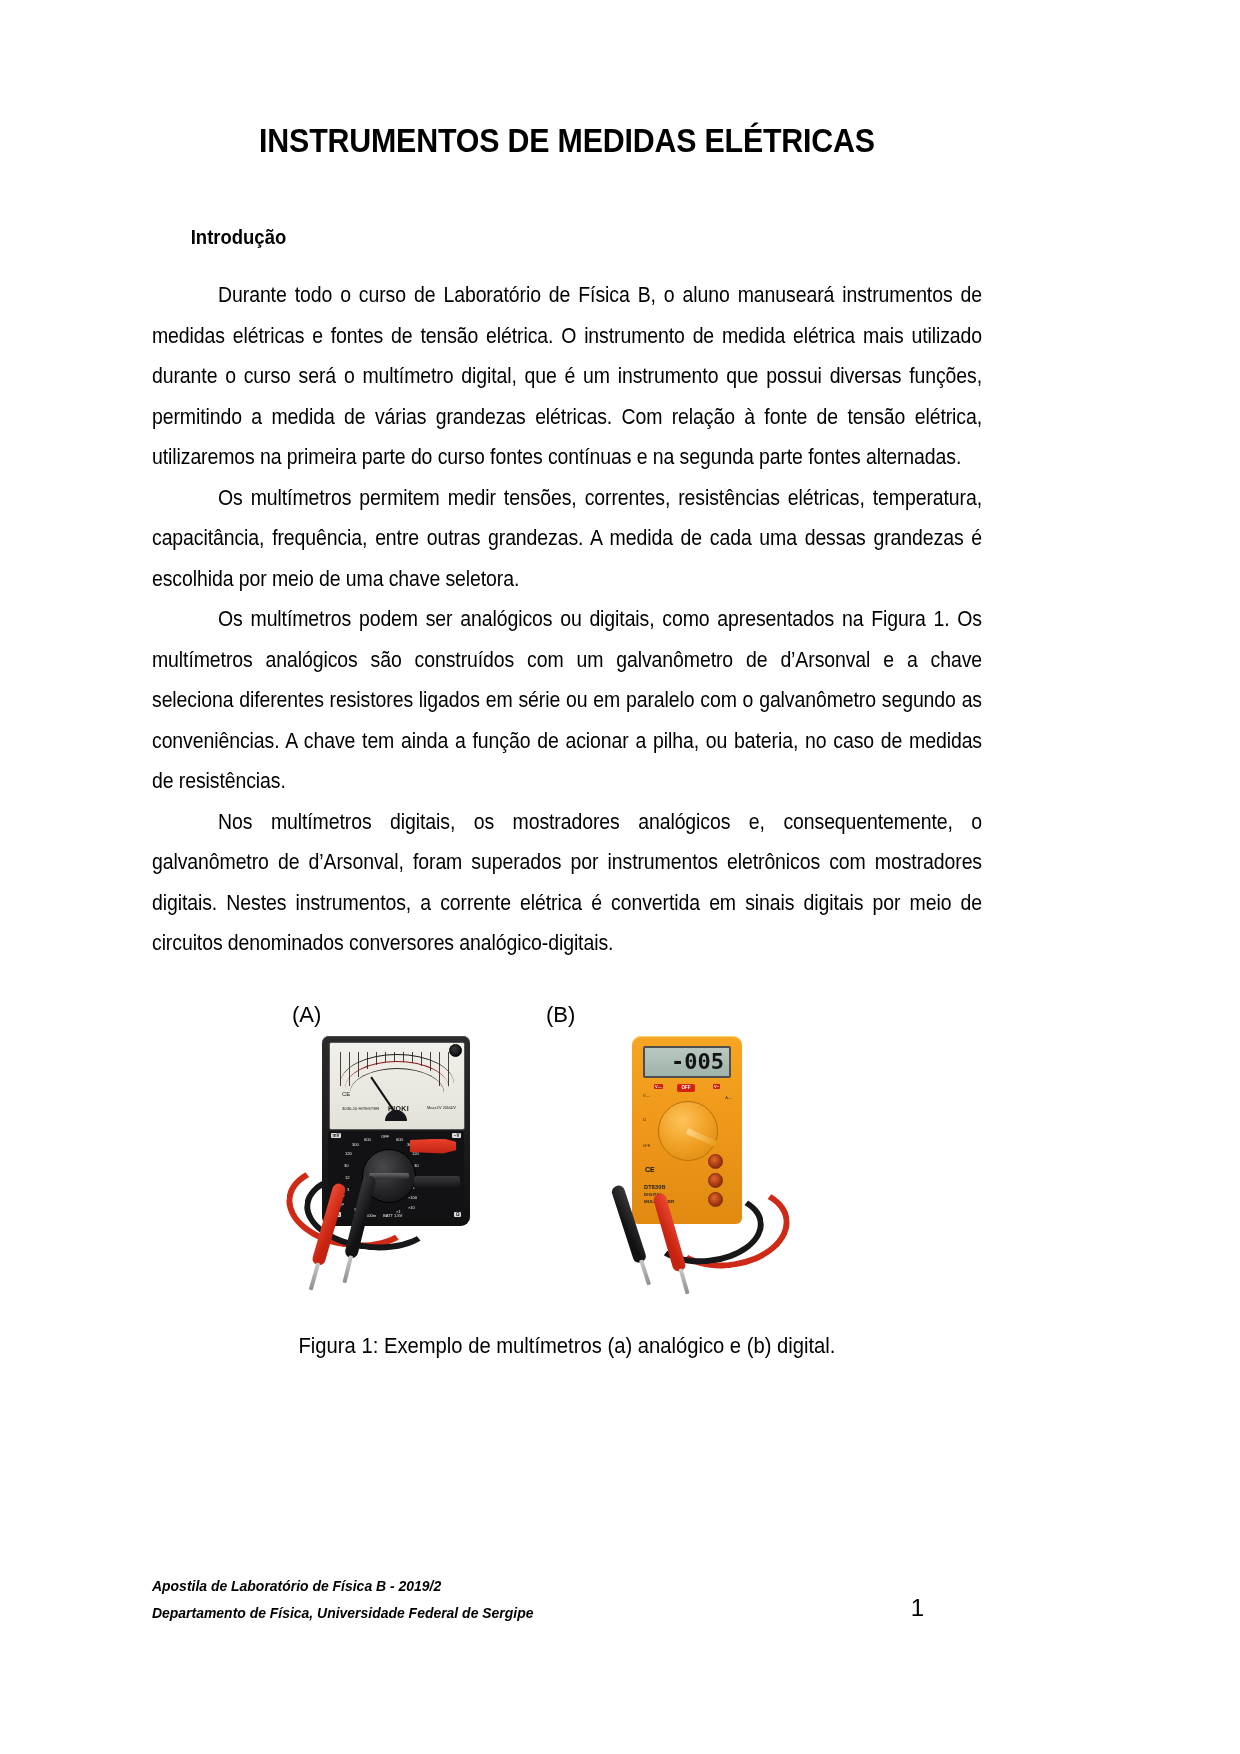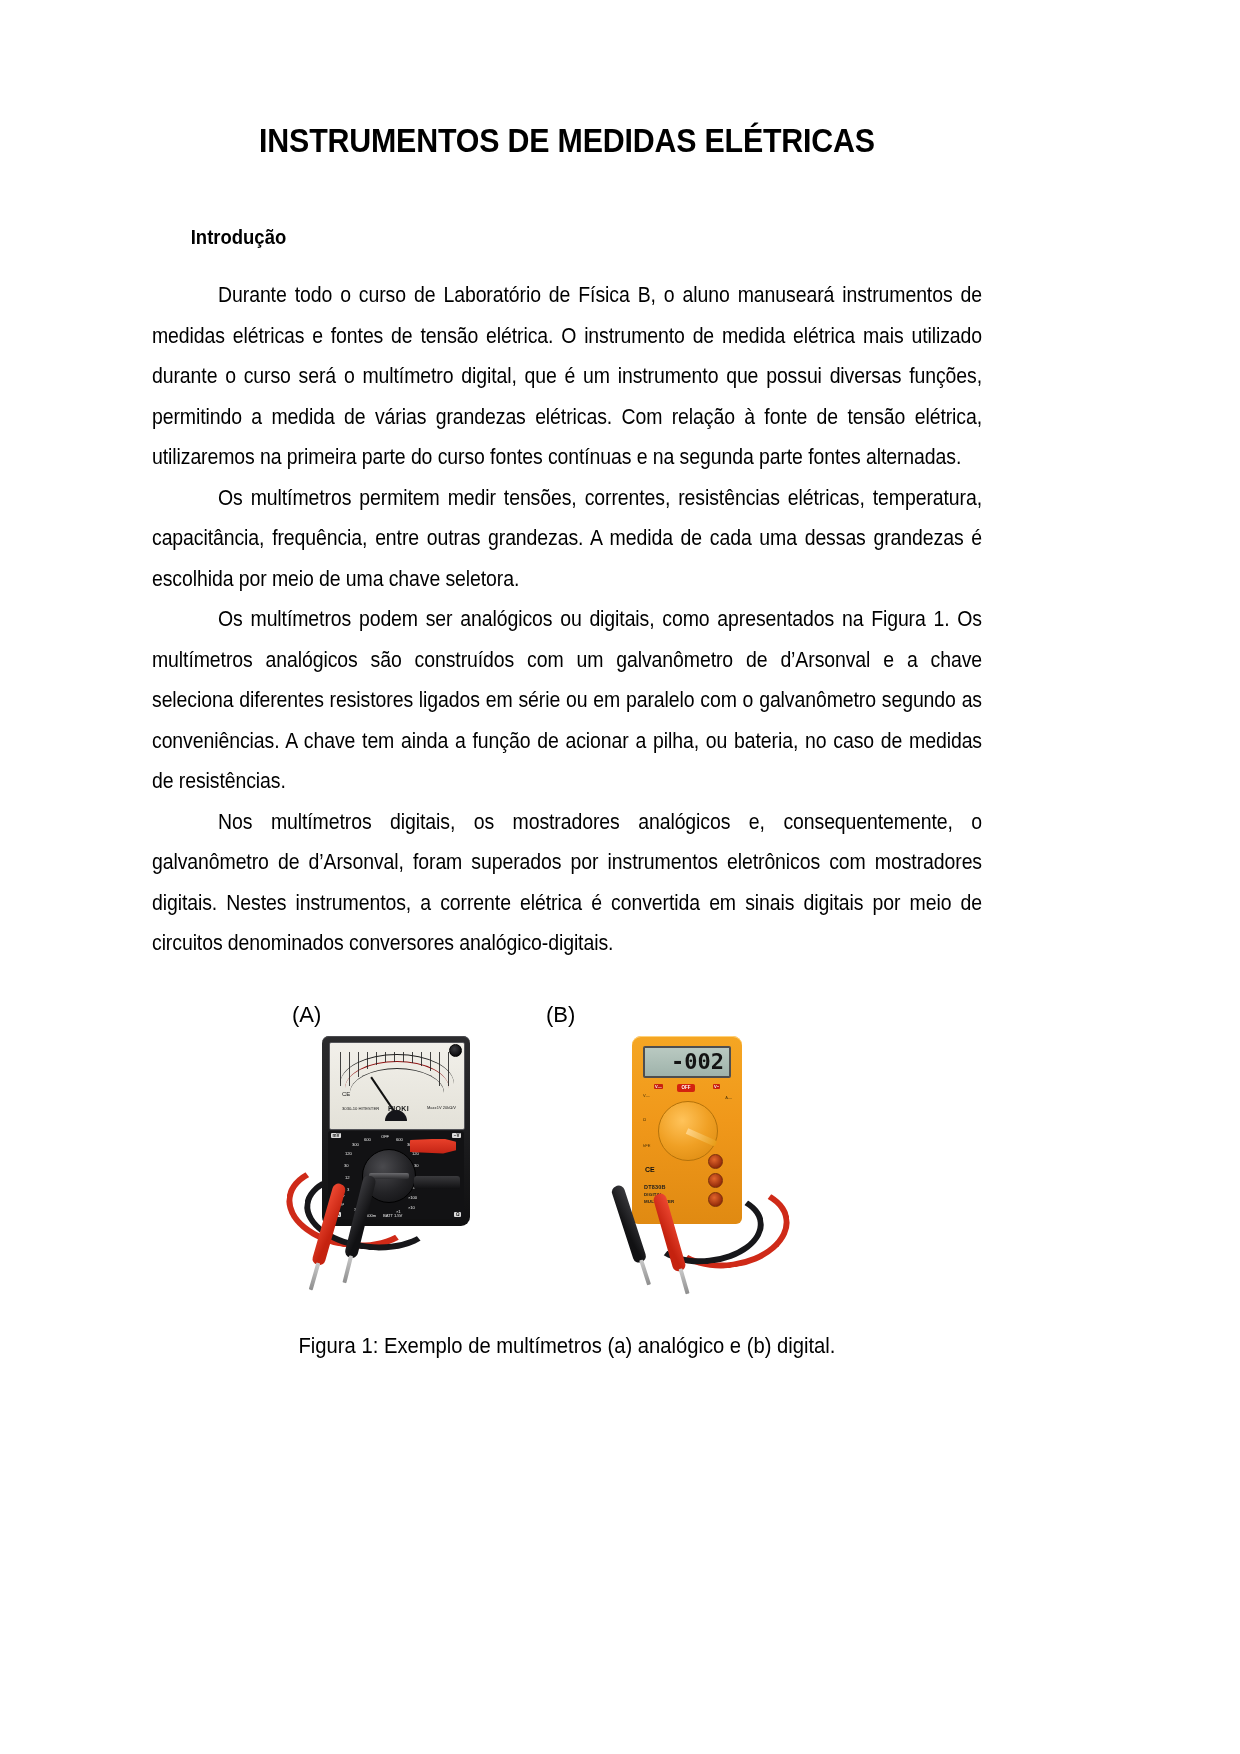--- a/index.html
+++ b/index.html
@@ -562,21 +562,21 @@
       </div>
 
       <div class="meter-wrap digital">
 
         <div class="dmm-lead red"></div>
         <div class="dmm-lead black"></div>
 
         <div class="digital-body">
 
           <div class="lcd">
-            <span class="lcd-digits">-002</span>
+            <span class="lcd-digits">-005</span>
           </div>
 
           <div class="dmm-panel">
             <div class="dmm-off">OFF</div>
             <div class="dmm-tag" style="left:14px; top:1px;">V—</div>
             <div class="dmm-tag" style="right:14px; top:1px;">V~</div>
             <div class="dmm-scale-text" style="left:3px; top:10px;">V—</div>
             <div class="dmm-scale-text" style="right:2px; top:12px;">A—</div>
             <div class="dmm-scale-text" style="left:3px; top:34px;">Ω</div>
             <div class="dmm-scale-text" style="left:3px; top:60px;">hFE</div>
@@ -602,14 +602,19 @@
         </div>
 
         <div class="dmm-probe black"></div>
         <div class="dmm-probe red"></div>
       </div>
     </div>
 
     <p class="caption">Figura 1: Exemplo de multímetros (a) analógico e (b) digital.</p>
   </div>
 
+  <div class="footer">
+    <div class="footer-line">Apostila de Laboratório de Física B - 2019/2</div>
+    <div class="footer-line">Departamento de Física, Universidade Federal de Sergipe</div>
+    <div class="page-number">1</div>
+  </div>
 
 </div>
 
 </body></html>

